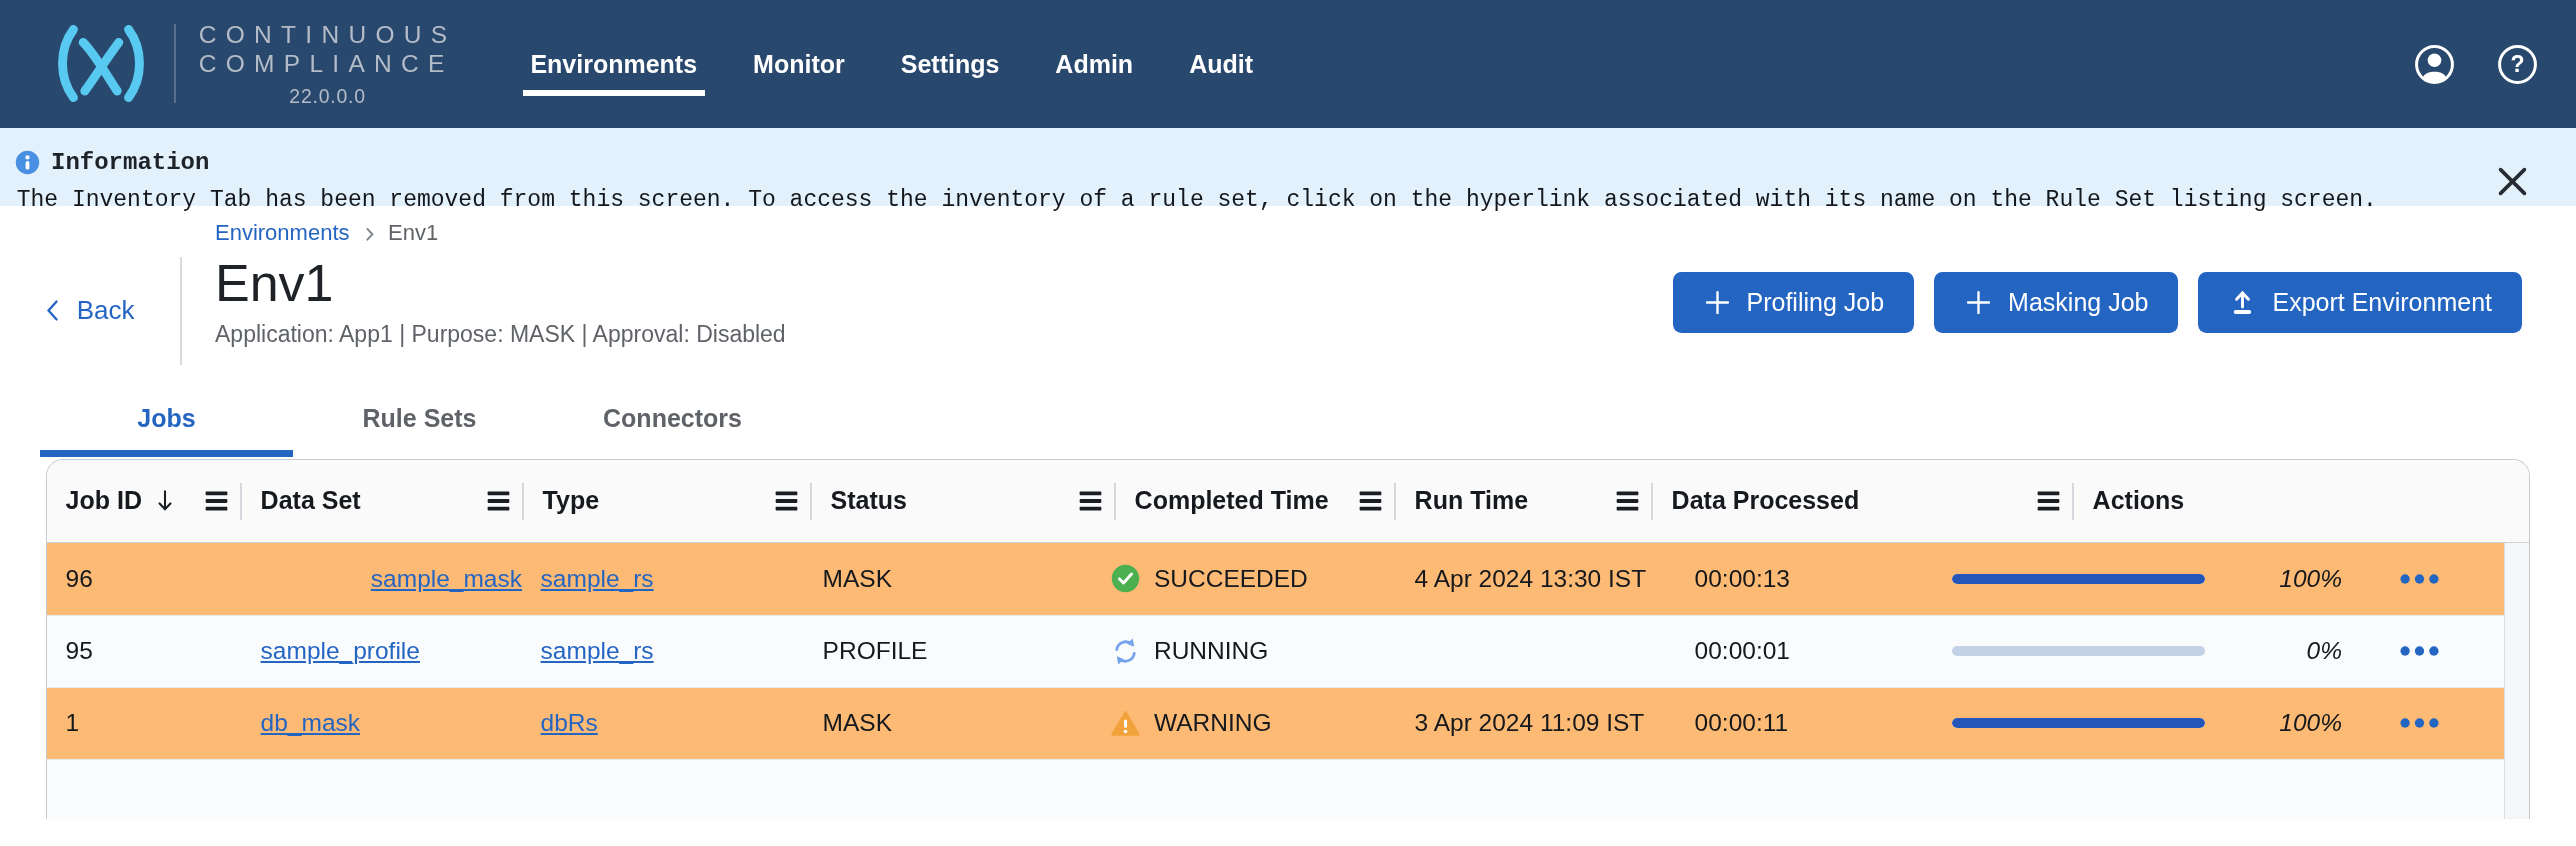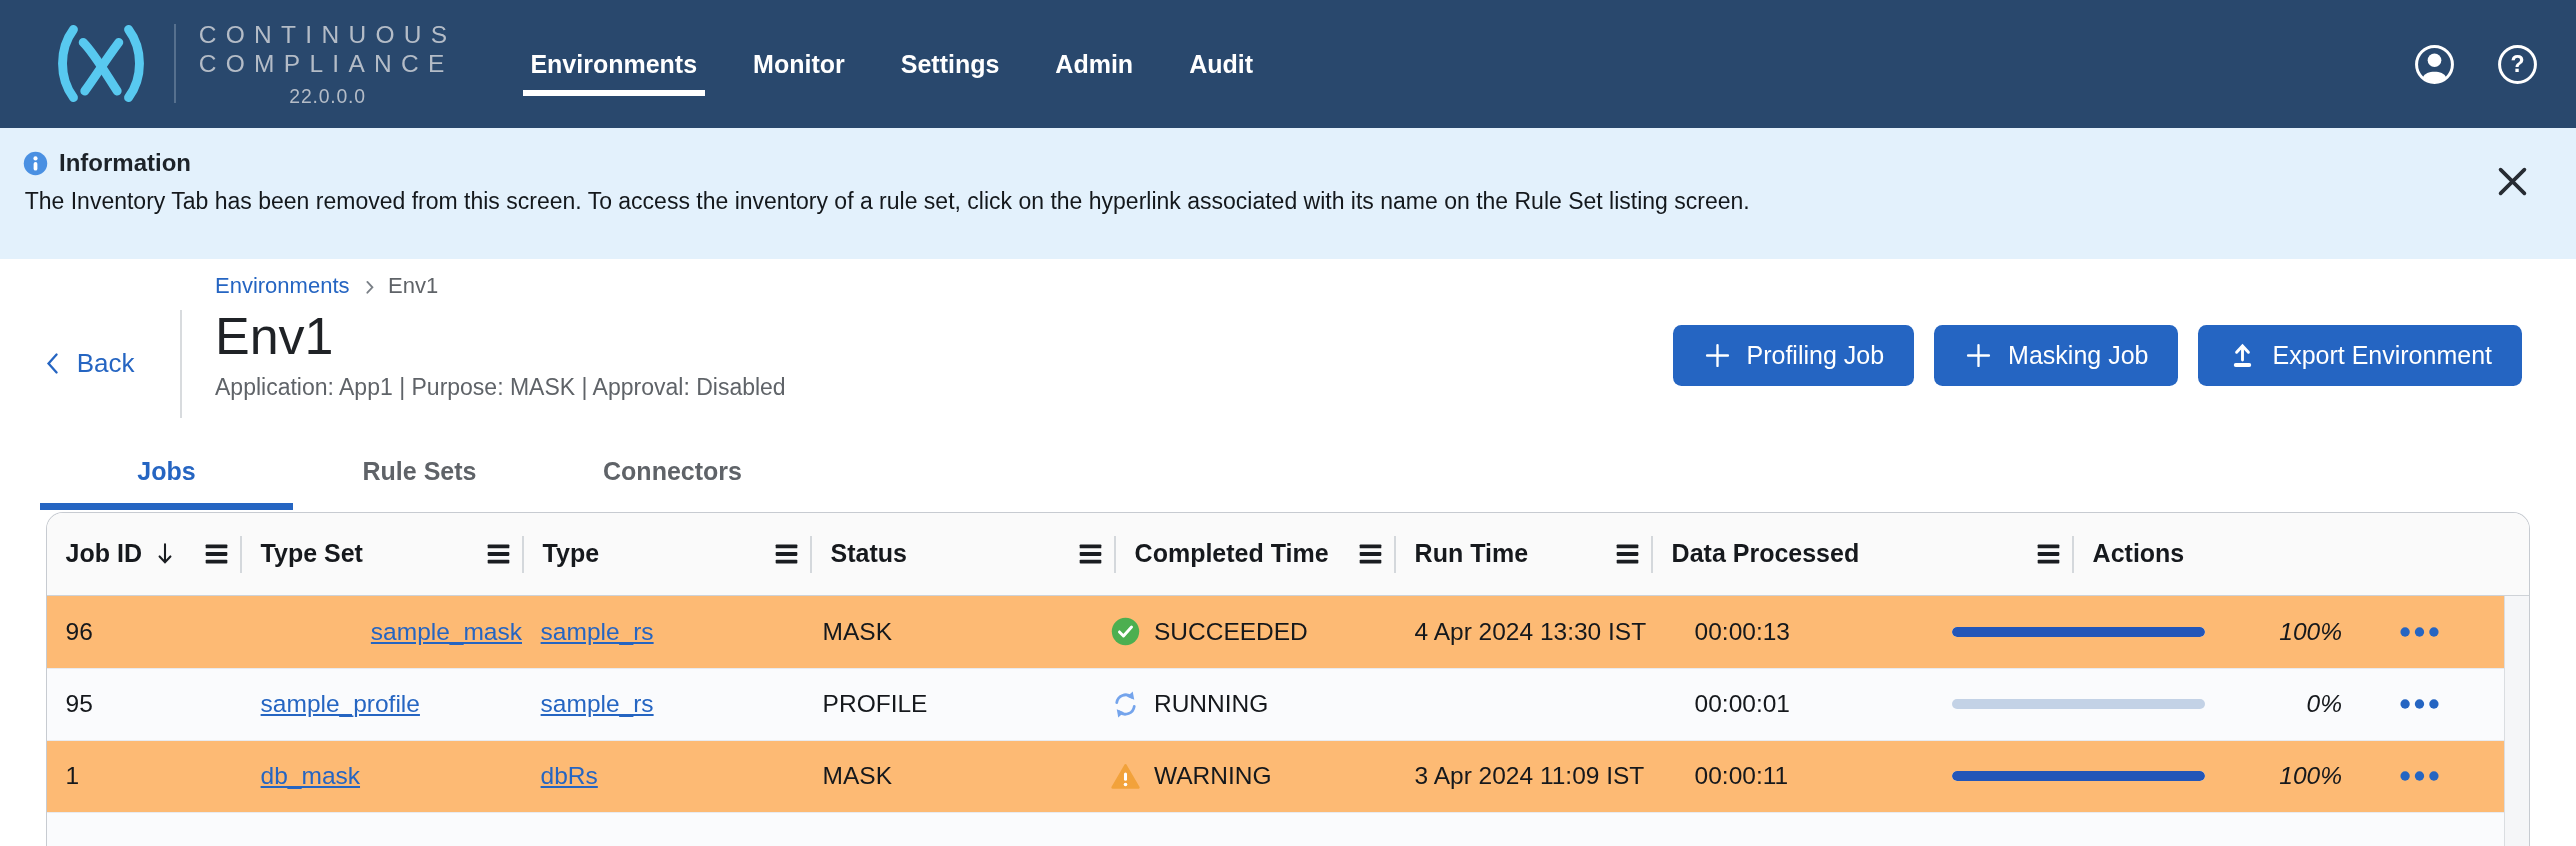--- a/index.html
+++ b/index.html
@@ -17,21 +17,21 @@
   .wm-line { font-size:24.5px; letter-spacing:9.3px; line-height:29px; font-weight:400; white-space:nowrap; }
   .version { font-size:19.4px; margin-top:6.8px; text-align:center; letter-spacing:0.8px; }
   .main-nav { display:flex; gap:56px; margin-left:74px; align-items:center; }
   .nav-item { color:#fff; font-size:25px; font-weight:700; position:relative; cursor:pointer; line-height:34px; }
   .nav-item.active::after { content:""; position:absolute; left:-7.6px; right:-7.6px; top:43px; height:6px; background:#fff; }
   .header-right { margin-left:auto; display:flex; gap:42px; align-items:center; color:#fff; }
   .hdr-icon { width:41px; height:41px; display:block; cursor:pointer; }
   .hdr-icon svg { width:100%; height:100%; }
 
   
-  .banner { height:131px; background:var(--banner-bg,#e3f1fc); position:relative; padding:21px 101px 0 23px; }
+  .banner { height:78px; background:var(--banner-bg,#e3f1fc); position:relative; padding:21px 101px 0 15px;font-family:Liberation Mono, monospace; }
   .banner-title-row { display:flex; align-items:center; gap:11px; }
   .banner-info-icon { width:25px; height:25px; color:var(--info-blue,#4a90e2); display:block; }
   .banner-info-icon svg { width:100%; height:100%; }
   .banner-title { font-size:24px; font-weight:700; color:#1d2329; }
   .banner-msg { margin-top:11px; font-size:23px; color:#14181c; padding-left:1.7px; }
   .banner-close { position:absolute; right:44px; top:34px; width:39px; height:39px; color:#272c33;
     background:none; border:none; cursor:pointer; padding:0; }
   .banner-close svg { width:100%; height:100%; }
 
   
@@ -205,21 +205,21 @@
         <span class="sort-icon"><svg viewBox="0 0 24 30" fill="none" stroke="currentColor" stroke-width="2.5" stroke-linecap="round">
             <path d="M12 4 V25 M5.5 18.5 L12 25.5 L18.5 18.5"></path>
           </svg></span>
         <span class="menu-icon"><svg viewBox="0 0 30 26" fill="currentColor">
             <rect x="2" y="1.5" width="26" height="4.6" rx="1"></rect>
             <rect x="2" y="10.7" width="26" height="4.6" rx="1"></rect>
             <rect x="2" y="19.9" width="26" height="4.6" rx="1"></rect>
           </svg></span>
       </div>
       <div class="th" style="flex: 0 0 282px;">
-        <span class="th-label">Type Set</span>
+        <span class="th-label">Data Set</span>
         <span class="menu-icon"><svg viewBox="0 0 30 26" fill="currentColor">
             <rect x="2" y="1.5" width="26" height="4.6" rx="1"></rect>
             <rect x="2" y="10.7" width="26" height="4.6" rx="1"></rect>
             <rect x="2" y="19.9" width="26" height="4.6" rx="1"></rect>
           </svg></span>
       </div>
       <div class="th" style="flex: 0 0 288px;">
         <span class="th-label">Type</span>
         <span class="menu-icon"><svg viewBox="0 0 30 26" fill="currentColor">
             <rect x="2" y="1.5" width="26" height="4.6" rx="1"></rect>

